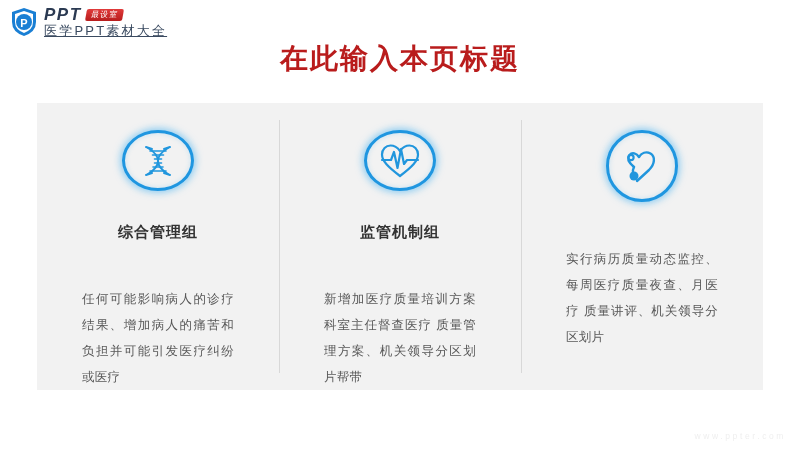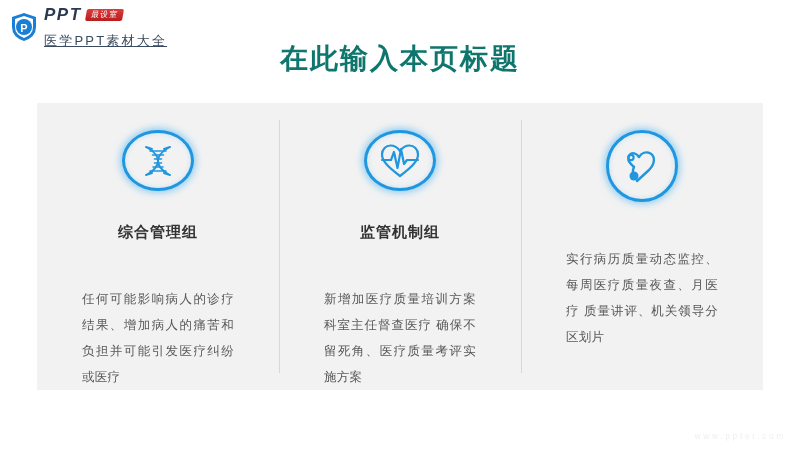--- a/index.html
+++ b/index.html
@@ -28,21 +28,21 @@
     width: 28px;
     height: 30px;
     position: relative;
     flex: 0 0 auto;
   }
   .logo-shield svg { display: block; }
   .logo-textblock {
     display: flex;
     flex-direction: column;
     justify-content: center;
-    gap: 11px;
+    gap: 1px;
   }
   .logo-row1 {
     display: flex;
     align-items: center;
     gap: 4px;
   }
   .logo-ppt {
     font-size: 17px;
     font-weight: bold;
     color: #2b3a52;
@@ -72,21 +72,21 @@
 
   
   .page-title {
     position: absolute;
     left: 0;
     top: 40px;
     width: 800px;
     text-align: center;
     font-size: 28px;
     font-weight: bold;
-    color: #0f766e;
+    color: #b91c1c;
     letter-spacing: 2px;
   }
 
   
   .panel {
     position: absolute;
     left: 37px;
     top: 103px;
     width: 726px;
     height: 287px;
@@ -209,21 +209,21 @@
 
   <div class="card">
     <div class="icon-wrap">
       <svg width="44" height="42" viewBox="0 0 44 42">
         <path d="M22 36 C10 27 4 21 4 14.5 C4 9 8 5.5 12.5 5.5 C16 5.5 19.5 7.5 22 11
                  C24.5 7.5 28 5.5 31.5 5.5 C36 5.5 40 9 40 14.5 C40 21 34 27 22 36 Z" fill="none" stroke="#2196dd" stroke-width="2.2" stroke-linejoin="round"></path>
         <polyline points="4,20 13,20 16,12 19.5,28 23,9 26,24 29,20 40,20" fill="none" stroke="#2196dd" stroke-width="2.2" stroke-linejoin="round" stroke-linecap="round"></polyline>
       </svg>
     </div>
     <div class="card-title">监管机制组</div>
-    <div class="card-body">新增加医疗质量培训方案科室主任督查医疗 确保不留死角、医疗质量考评实施方案</div>
+    <div class="card-body">新增加医疗质量培训方案科室主任督查医疗 质量管理方案、机关领导分区划片帮带</div>
   </div>
 
 
   <div class="card">
     <div class="icon-wrap">
       <svg width="44" height="42" viewBox="0 0 44 42">
         <g fill="none" stroke="#2196dd" stroke-width="2.4" stroke-linecap="round" stroke-linejoin="round">
           <path d="M14 22 C8 17 7 13 9.5 10 C12 7 16.5 8 19 12
                    C21.5 8 26 6 30.5 8.5 C35.5 11.5 35 19 29 25 L17 36"></path>
           <path d="M14 22 C13 24 12.5 26 13 28"></path>

